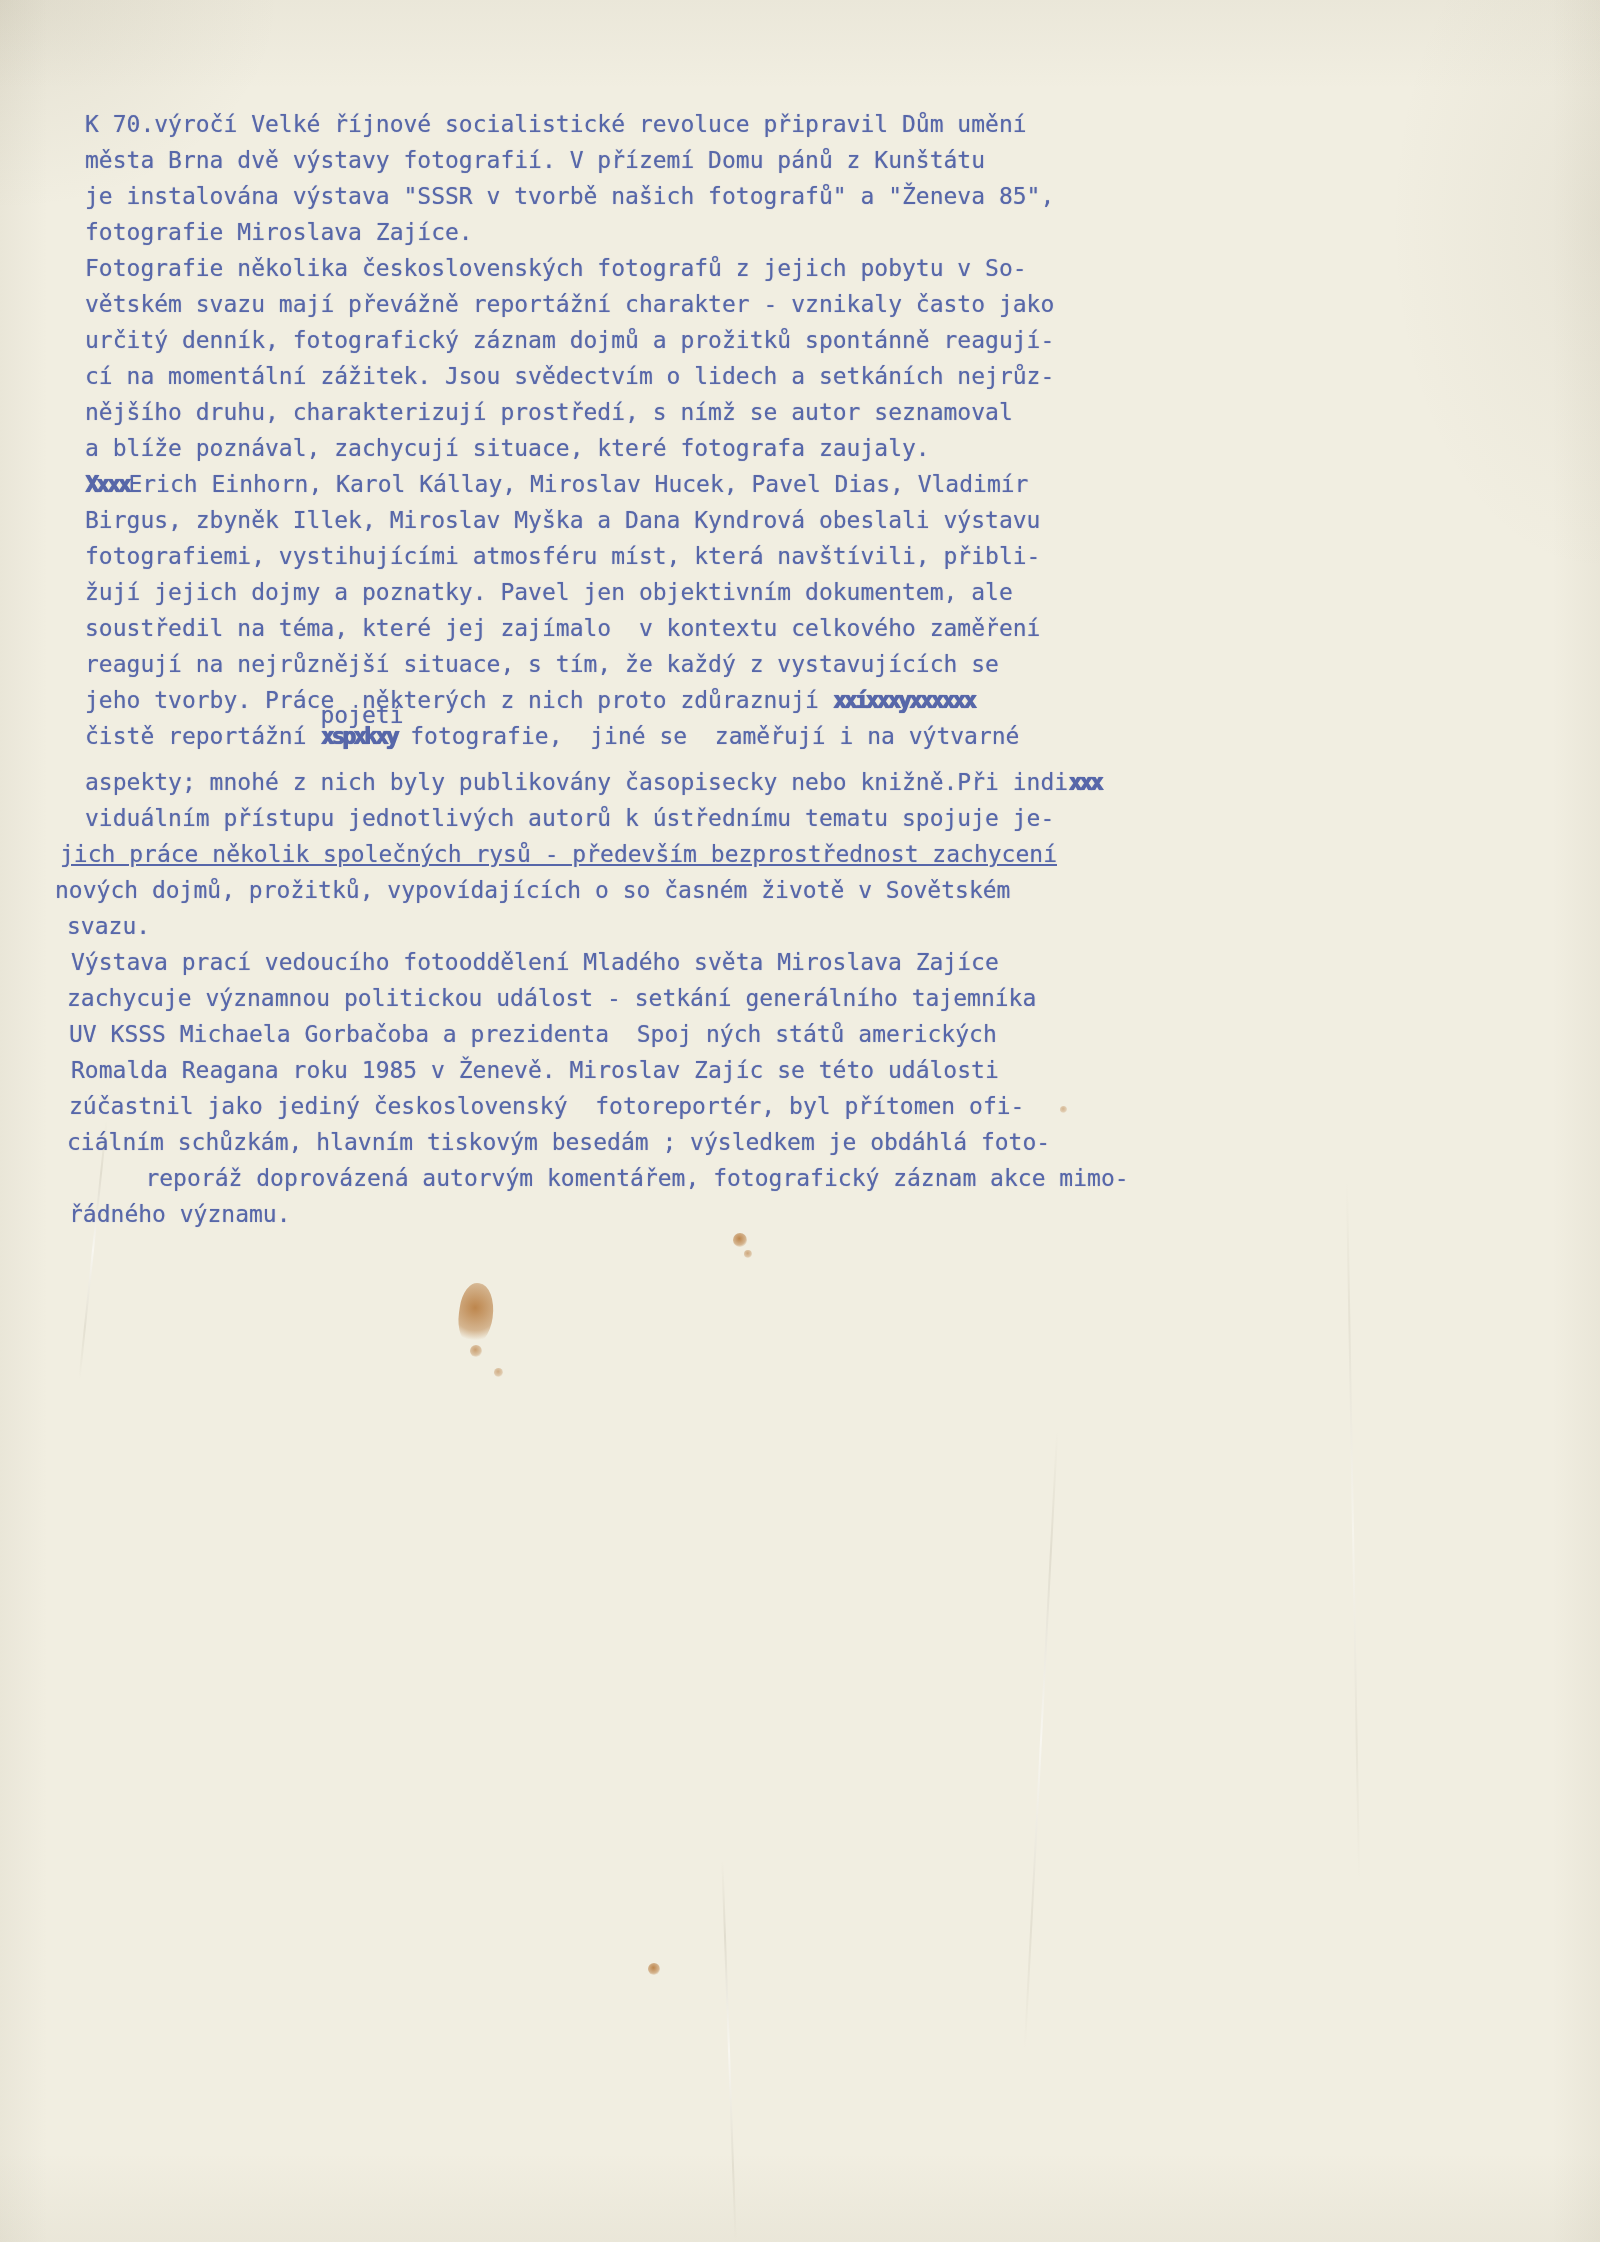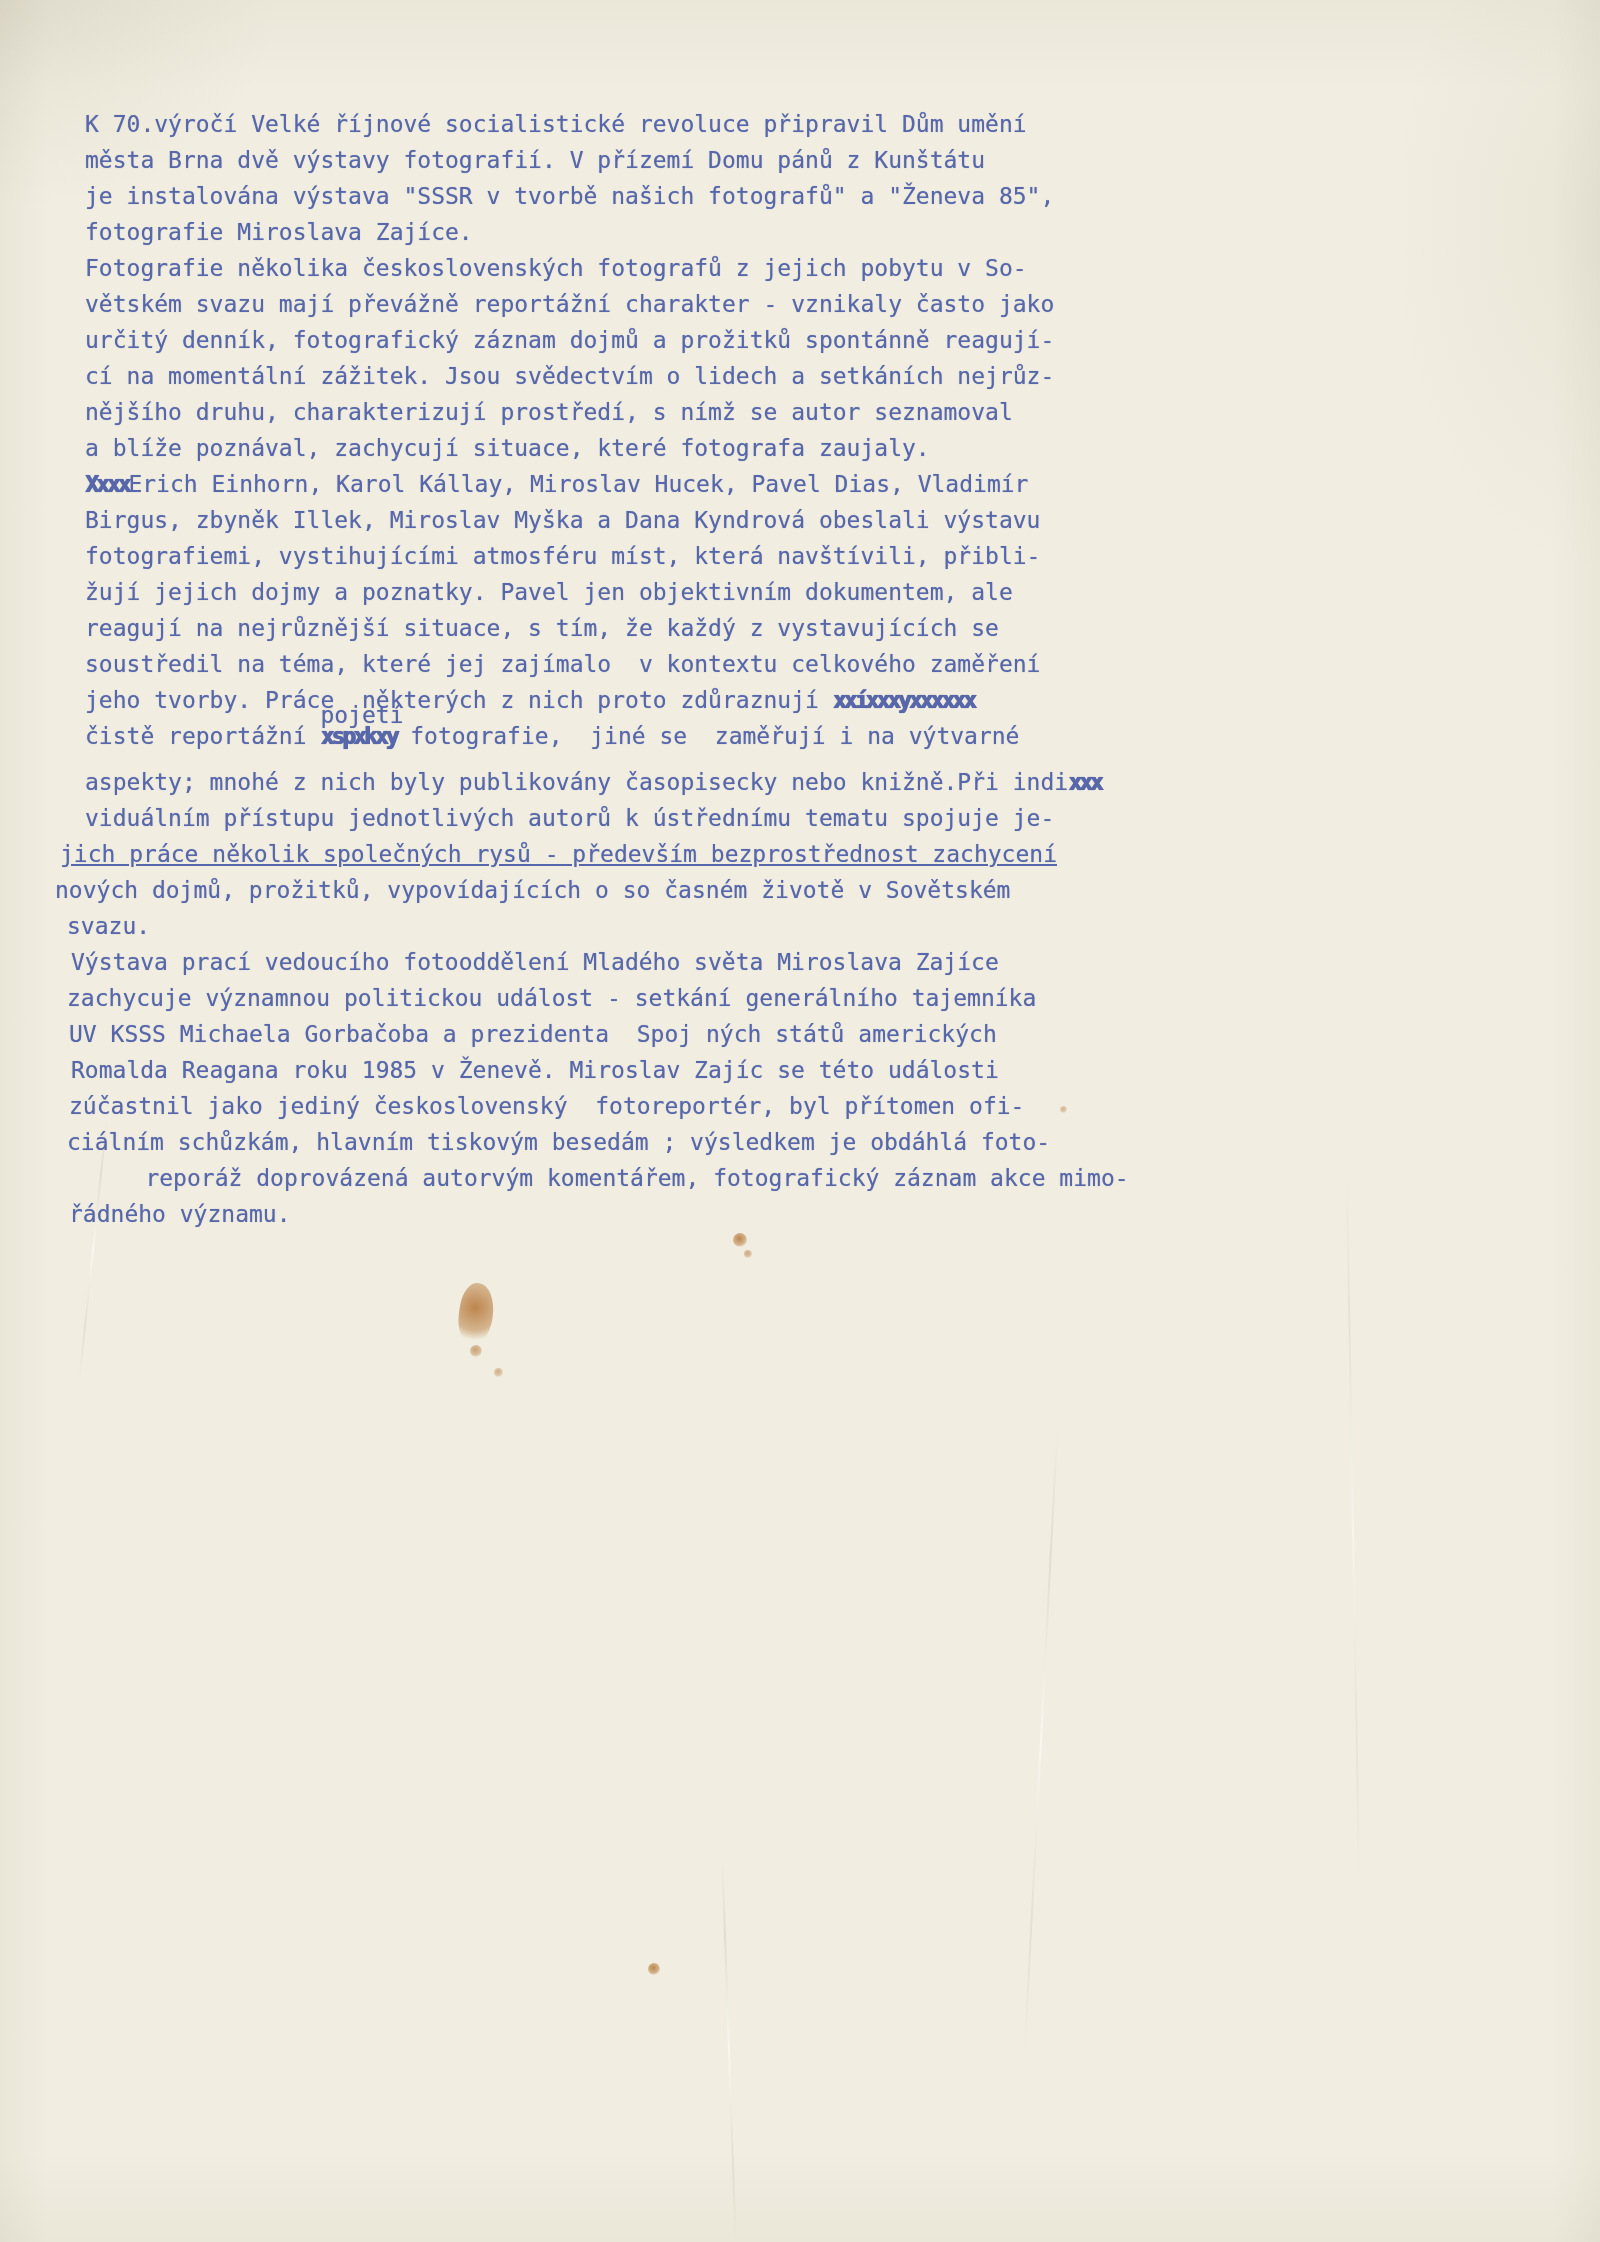--- a/index.html
+++ b/index.html
@@ -94,22 +94,22 @@
       <div class="line"><span class="normal">Fotografie několika československých fotografů z jejich pobytu v So-</span></div>
       <div class="line"><span class="normal">větském svazu mají převážně reportážní charakter - vznikaly často jako</span></div>
       <div class="line"><span class="normal">určitý denník, fotografický záznam dojmů a prožitků spontánně reagují-</span></div>
       <div class="line"><span class="normal">cí na momentální zážitek. Jsou svědectvím o lidech a setkáních nejrůz-</span></div>
       <div class="line"><span class="normal">nějšího druhu, charakterizují prostředí, s nímž se autor seznamoval</span></div>
       <div class="line"><span class="normal">a blíže poznával, zachycují situace, které fotografa zaujaly.</span></div>
       <div class="line"><span class="overtype">Xxxx</span><span class="normal">Erich Einhorn, Karol Kállay, Miroslav Hucek, Pavel Dias, Vladimír</span></div>
       <div class="line"><span class="normal">Birgus, zbyněk Illek, Miroslav Myška a Dana Kyndrová obeslali výstavu</span></div>
       <div class="line"><span class="normal">fotografiemi, vystihujícími atmosféru míst, která navštívili, přibli-</span></div>
       <div class="line"><span class="normal">žují jejich dojmy a poznatky. Pavel jen objektivním dokumentem, ale</span></div>
+      <div class="line"><span class="normal">soustředil na téma, které jej zajímalo  v kontextu celkového zaměření</span></div>
       <div class="line"><span class="normal">reagují na nejrůznější situace, s tím, že každý z vystavujících se</span></div>
-      <div class="line"><span class="normal">soustředil na téma, které jej zajímalo  v kontextu celkového zaměření</span></div>
       <div class="line"><span class="normal">jeho tvorby. Práce  některých z nich proto zdůraznují </span><span class="overtype">xxíxxxyxxxxxx</span></div>
       <div class="line"><span class="normal">čistě reportážní </span><span class="insert-above">pojetí</span><span class="overtype">xspxkxy</span><span class="normal"> fotografie,  jiné se  zaměřují i na výtvarné</span></div>
       <div class="line" style="margin-top: 10px;"><span class="normal">aspekty; mnohé z nich byly publikovány časopisecky nebo knižně.Při indi</span><span class="overtype">xxx</span></div>
       <div class="line"><span class="normal">viduálním přístupu jednotlivých autorů k ústřednímu tematu spojuje je-</span></div>
       <div class="line" style="margin-left: -25px; text-decoration: underline;"><span class="normal">jich práce několik společných rysů - především bezprostřednost zachycení</span></div>
       <div class="line" style="margin-left: -30px;"><span class="normal">nových dojmů, prožitků, vypovídajících o so časném životě v Sovětském</span></div>
       <div class="line" style="margin-left: -18px;"><span class="normal">svazu.</span></div>
       <div class="line" style="margin-left: -14px;"><span class="normal">Výstava prací vedoucího fotooddělení Mladého světa Miroslava Zajíce</span></div>
       <div class="line" style="margin-left: -18px;"><span class="normal">zachycuje významnou politickou událost - setkání generálního tajemníka</span></div>
       <div class="line" style="margin-left: -16px;"><span class="normal">UV KSSS Michaela Gorbačoba a prezidenta  Spoj ných států amerických</span></div>

